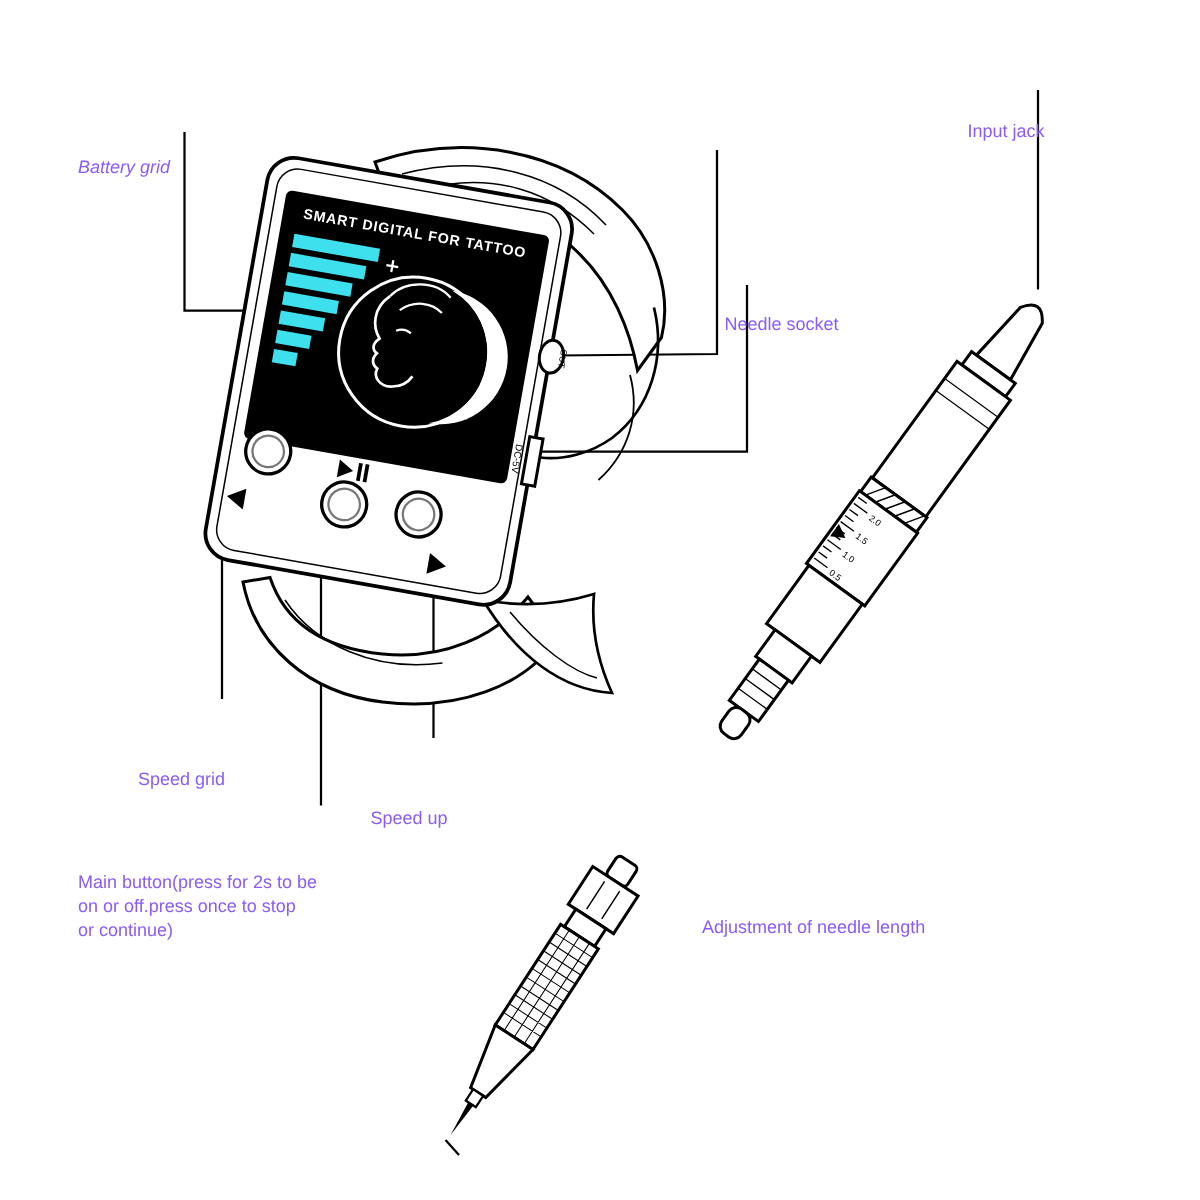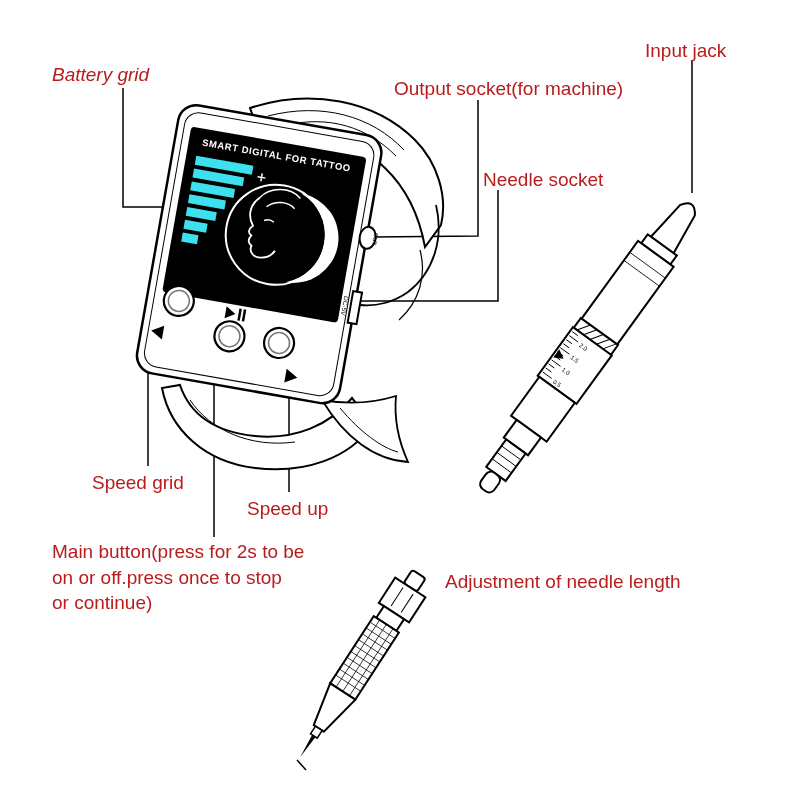--- a/index.html
+++ b/index.html
@@ -1,20 +1,20 @@
 <!DOCTYPE html>
 <html><head>
 <meta charset="utf-8">
 <style>
   html,body{margin:0;padding:0;background:#fff;}
   .canvas{position:relative;width:800px;height:800px;background:#ffffff;overflow:hidden;
           font-family:"Liberation Sans",sans-serif;}
   .canvas svg{position:absolute;left:0;top:0;}
-  .label{position:absolute;color:#b91c1c;font-size:19px;line-height:1.35;
-         white-space:pre-line;font-weight:400;}
+  .label{position:absolute;color:#8b5cf6;font-size:12px;line-height:1.35;
+         white-space:pre-line;font-weight:400;margin-top:41px;}
   .nowrap{white-space:nowrap;}
   svg text{font-family:"Liberation Sans",sans-serif;}
 </style>
 </head>
 <body>
 
 <div class="canvas">
 
 <svg width="800" height="800" viewBox="0 0 800 800">
 
@@ -137,30 +137,29 @@
              M 343,658 H 373 M 343,665 H 373 M 343,672 H 373 M 343,679 H 373 M 343,686 H 373
              M 350,616 V 696 M 358,616 V 696 M 366,616 V 696" stroke="#000" stroke-width="0.7" fill="none"></path>
     <path d="M 343,696 L 373,696 L 364,740 L 352,740 Z" fill="#fff" stroke="#000" stroke-width="2"></path>
     <rect x="354" y="740" width="8" height="9" fill="#fff" stroke="#000" stroke-width="1.5"></rect>
     <polygon points="356,749 360,749 358,774" fill="#000"></polygon>
   </g>
 </svg>
 
 <div class="label nowrap" style="left:52px;top:62px;font-style:italic;">Battery grid</div>
 
-<div class="label nowrap" style="left:394px;top:76px;">Output socket(for machine)</div>
 
 <div class="label nowrap" style="left:645px;top:38px;">Input jack</div>
 
 <div class="label nowrap" style="left:483px;top:167px;">Needle socket</div>
 
 <div class="label nowrap" style="left:92px;top:470px;">Speed grid</div>
 
 <div class="label nowrap" style="left:247px;top:496px;text-align:right;">Speed up</div>
 
 <div class="label" style="left:52px;top:539px;width:260px;">Main button(press for 2s to be
 on or off.press once to stop
 or continue)</div>
 
-<div class="label nowrap" style="left:445px;top:569px;">Adjustment of needle length</div>
+<div class="label nowrap" style="left:468px;top:569px;">Adjustment of needle length</div>
 
 
 </div>
 
 </body></html>

